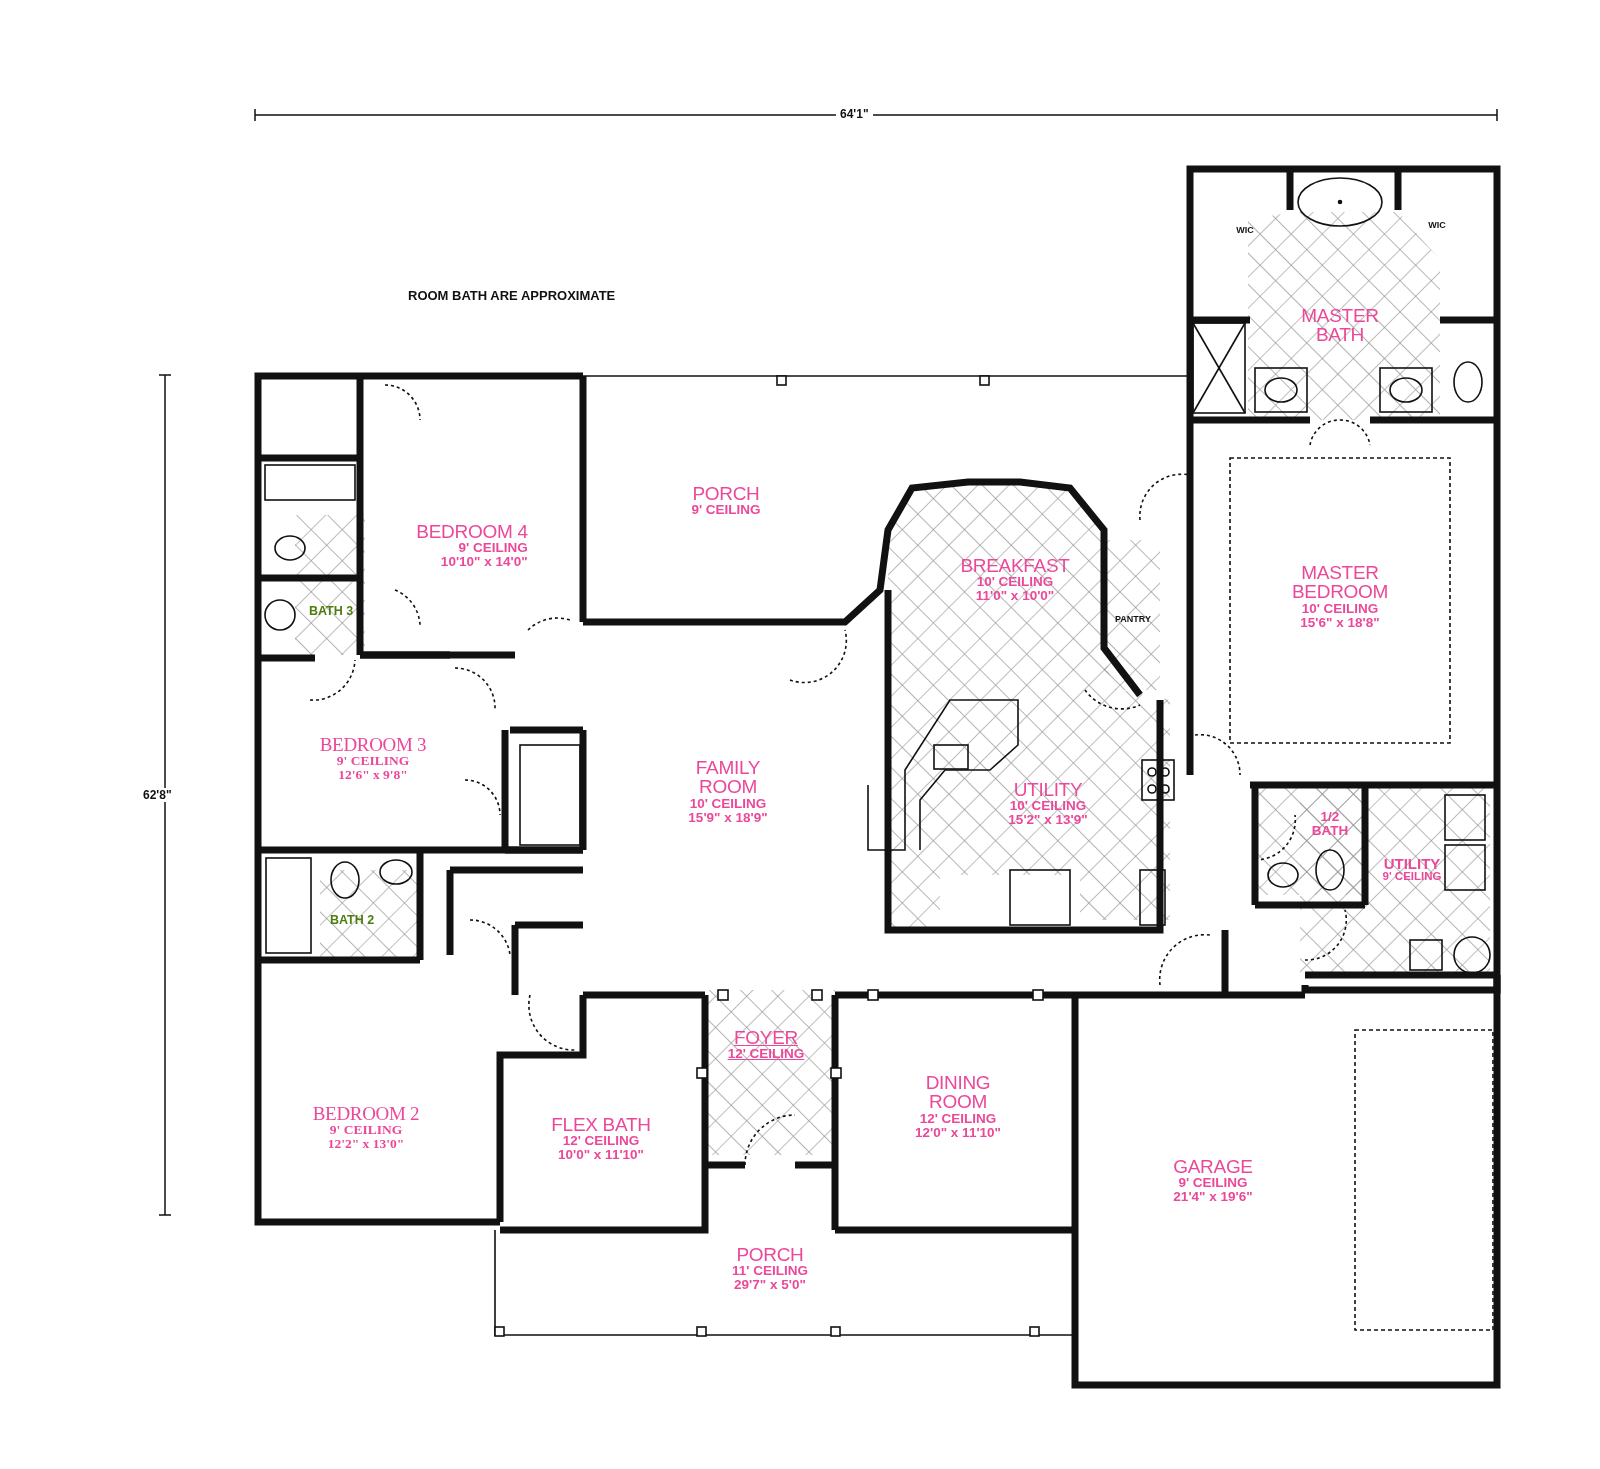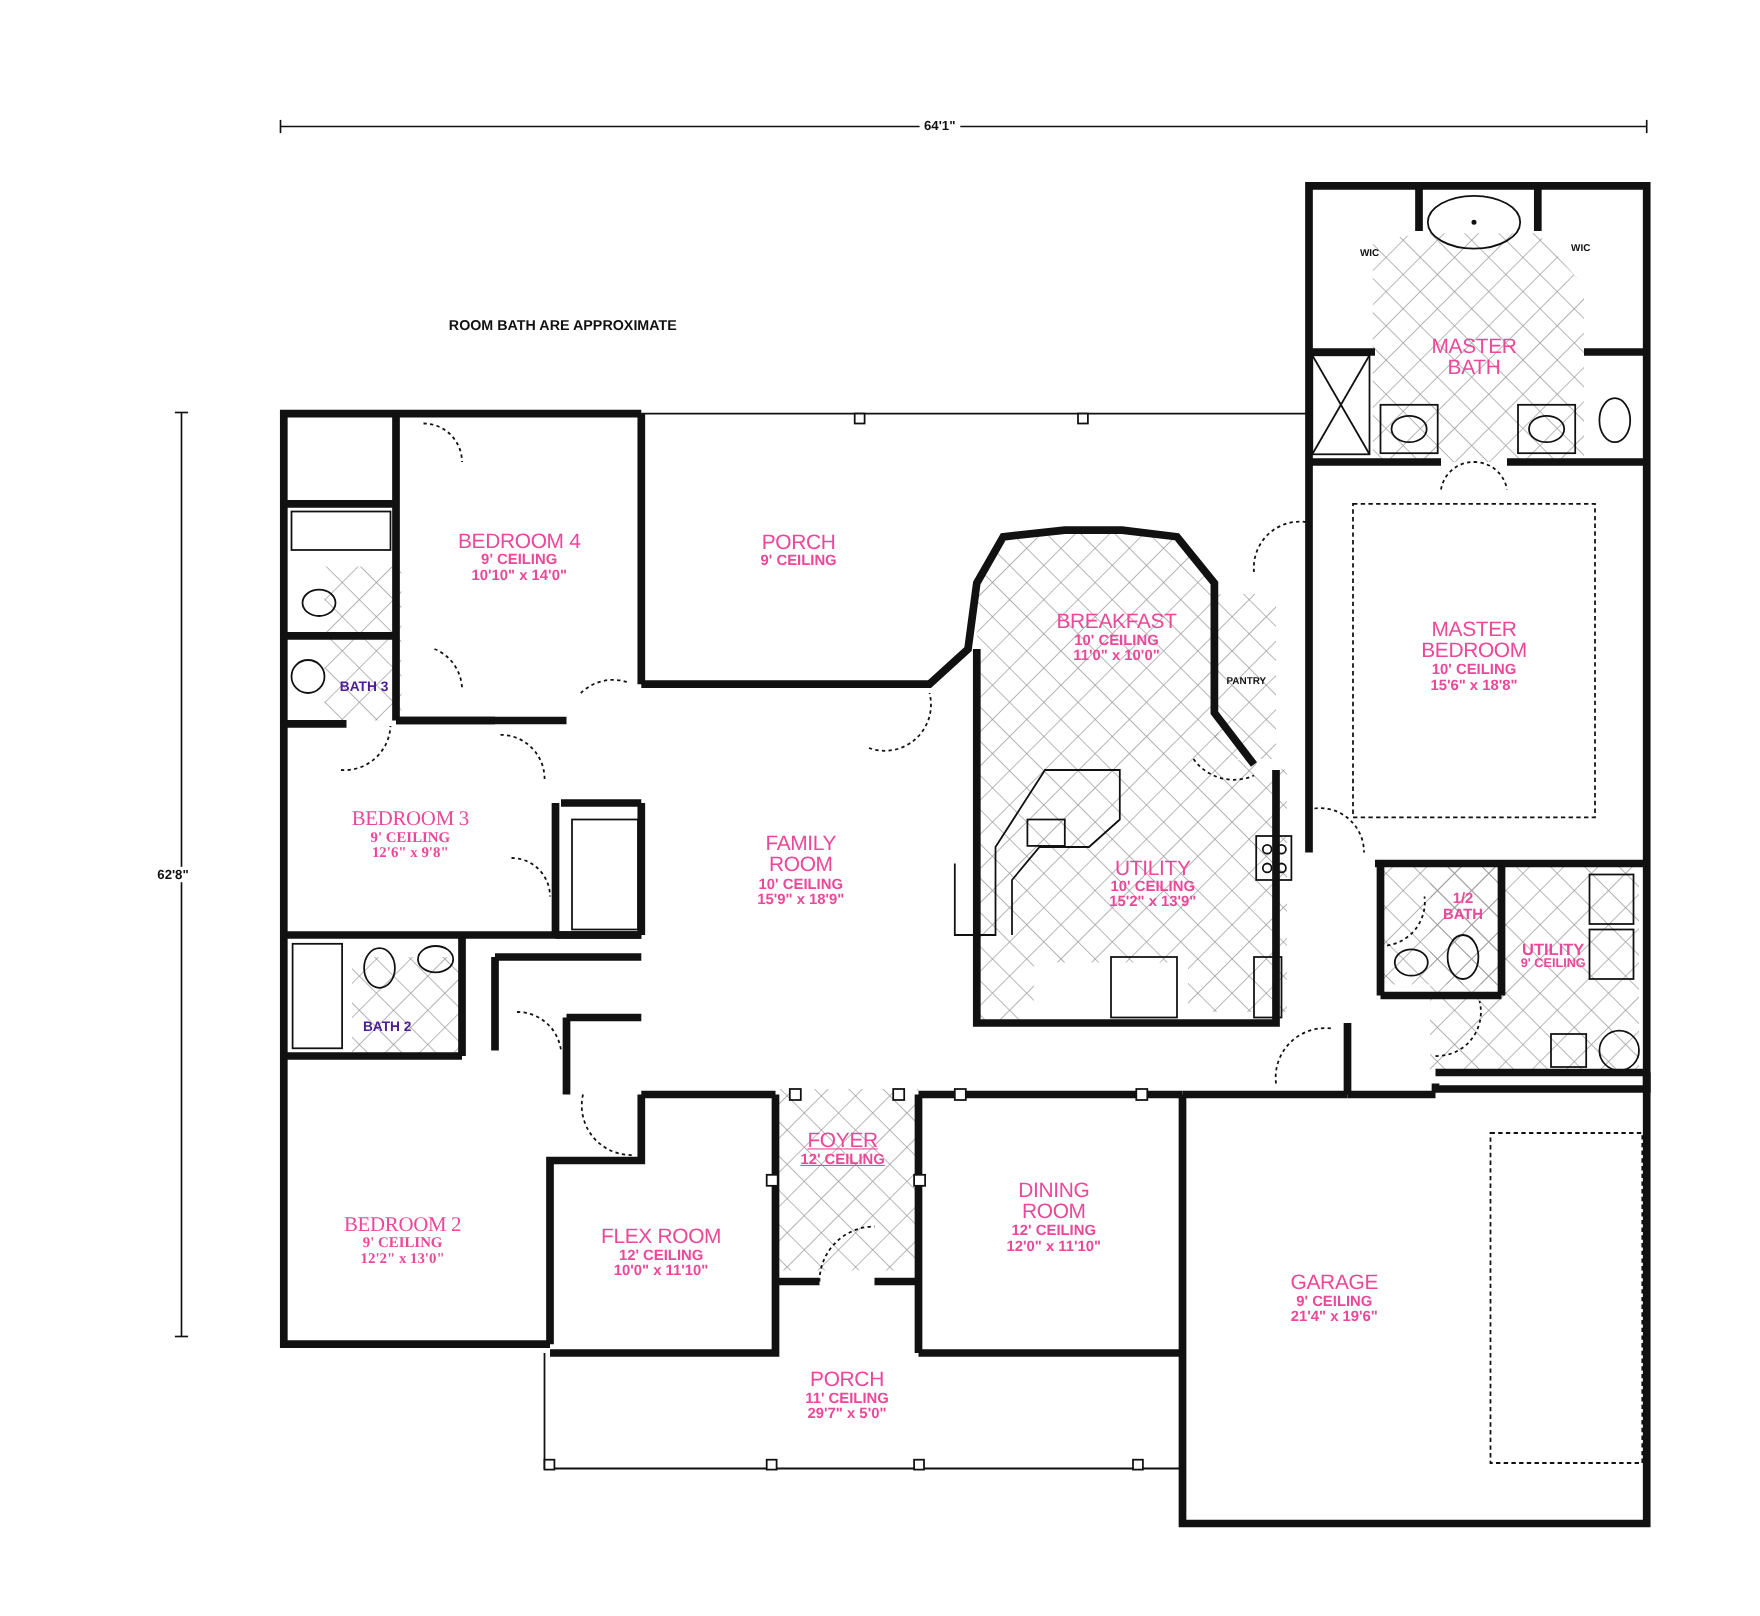--- a/index.html
+++ b/index.html
@@ -2,21 +2,21 @@
 <html><head>
 <meta charset="utf-8">
 <style>
   html, body { margin:0; padding:0; background:#ffffff; }
   body { width:1600px; height:1469px; position:relative; overflow:hidden; font-family:"Liberation Sans", sans-serif; color:#111; }
   svg.plan { position:absolute; left:0; top:0; }
   .lbl { position:absolute; text-align:center; transform:translateX(-50%); line-height:1.02; color:#ec4899; white-space:nowrap; }
   .lbl .n { font-size:19px; font-weight:400; letter-spacing:-0.3px; display:block; }
   .lbl .c { font-size:13.5px; font-weight:700; display:block; }
   .lbl .d { font-size:13.5px; font-weight:700; display:block; }
-  .small { position:absolute; font-weight:700; font-size:12.5px; color:#4c1d95; transform:translateX(-50%); white-space:nowrap;margin-top:13px; }
+  .small { position:absolute; font-weight:700; font-size:12.5px; color:#4d7c0f; transform:translateX(-50%); white-space:nowrap; }
   .tiny { position:absolute; font-weight:700; font-size:9px; color:#111; transform:translateX(-50%); }
   .note { position:absolute; font-weight:700; font-size:13px; color:#111; }
   .dimtxt { position:absolute; font-weight:700; font-size:12px; color:#111; background:#fff; padding:0 4px; }
 </style>
 </head>
 <body>
 
 <svg class="plan" width="1600" height="1469" viewBox="0 0 1600 1469">
   <defs>
     <pattern id="tile" width="22" height="22" patternUnits="userSpaceOnUse" patternTransform="rotate(45)">
@@ -195,21 +195,21 @@
 </svg>
 
 <div class="dimtxt" style="left:836px; top:107px;">64'1"</div>
 <div class="dimtxt" style="left:143px; top:788px; padding:0;">62'8"</div>
 <div class="note" style="left:408px; top:288px;">ROOM BATH ARE APPROXIMATE</div>
 
 <div class="lbl" style="left:726px; top:484px;">
   <span class="n">PORCH</span>
   <span class="c">9' CEILING</span>
 </div>
-<div class="lbl" style="left:472px; top:483px;">
+<div class="lbl" style="left:472px; top:522px;text-align:right;">
   <span class="n">BEDROOM 4</span>
   <span class="c">9' CEILING</span>
   <span class="d">10'10" x 14'0"</span>
 </div>
 <div class="small" style="left:331px; top:604px;">BATH 3</div>
 <div class="lbl" style="left:373px; top:735px;font-family:Liberation Serif, serif;">
   <span class="n">BEDROOM 3</span>
   <span class="c">9' CEILING</span>
   <span class="d">12'6" x 9'8"</span>
 </div>
@@ -250,21 +250,21 @@
 <div class="tiny" style="left:1437px; top:220px;">WIC</div>
 <div class="lbl" style="left:1330px; top:810px;">
   <span class="c">1/2</span>
   <span class="c">BATH</span>
 </div>
 <div class="lbl" style="left:1412px; top:856px;">
   <span class="c" style="font-size:15px;">UTILITY</span>
   <span class="c" style="font-size:11.5px;">9' CEILING</span>
 </div>
 <div class="lbl" style="left:601px; top:1115px;">
-  <span class="n">FLEX ROOM</span>
+  <span class="n">FLEX BATH</span>
   <span class="c">12' CEILING</span>
   <span class="d">10'0" x 11'10"</span>
 </div>
 <div class="lbl" style="left:766px; top:1028px;text-decoration:underline;">
   <span class="n">FOYER</span>
   <span class="c">12' CEILING</span>
 </div>
 <div class="lbl" style="left:958px; top:1073px;">
   <span class="n">DINING</span>
   <span class="n">ROOM</span>

